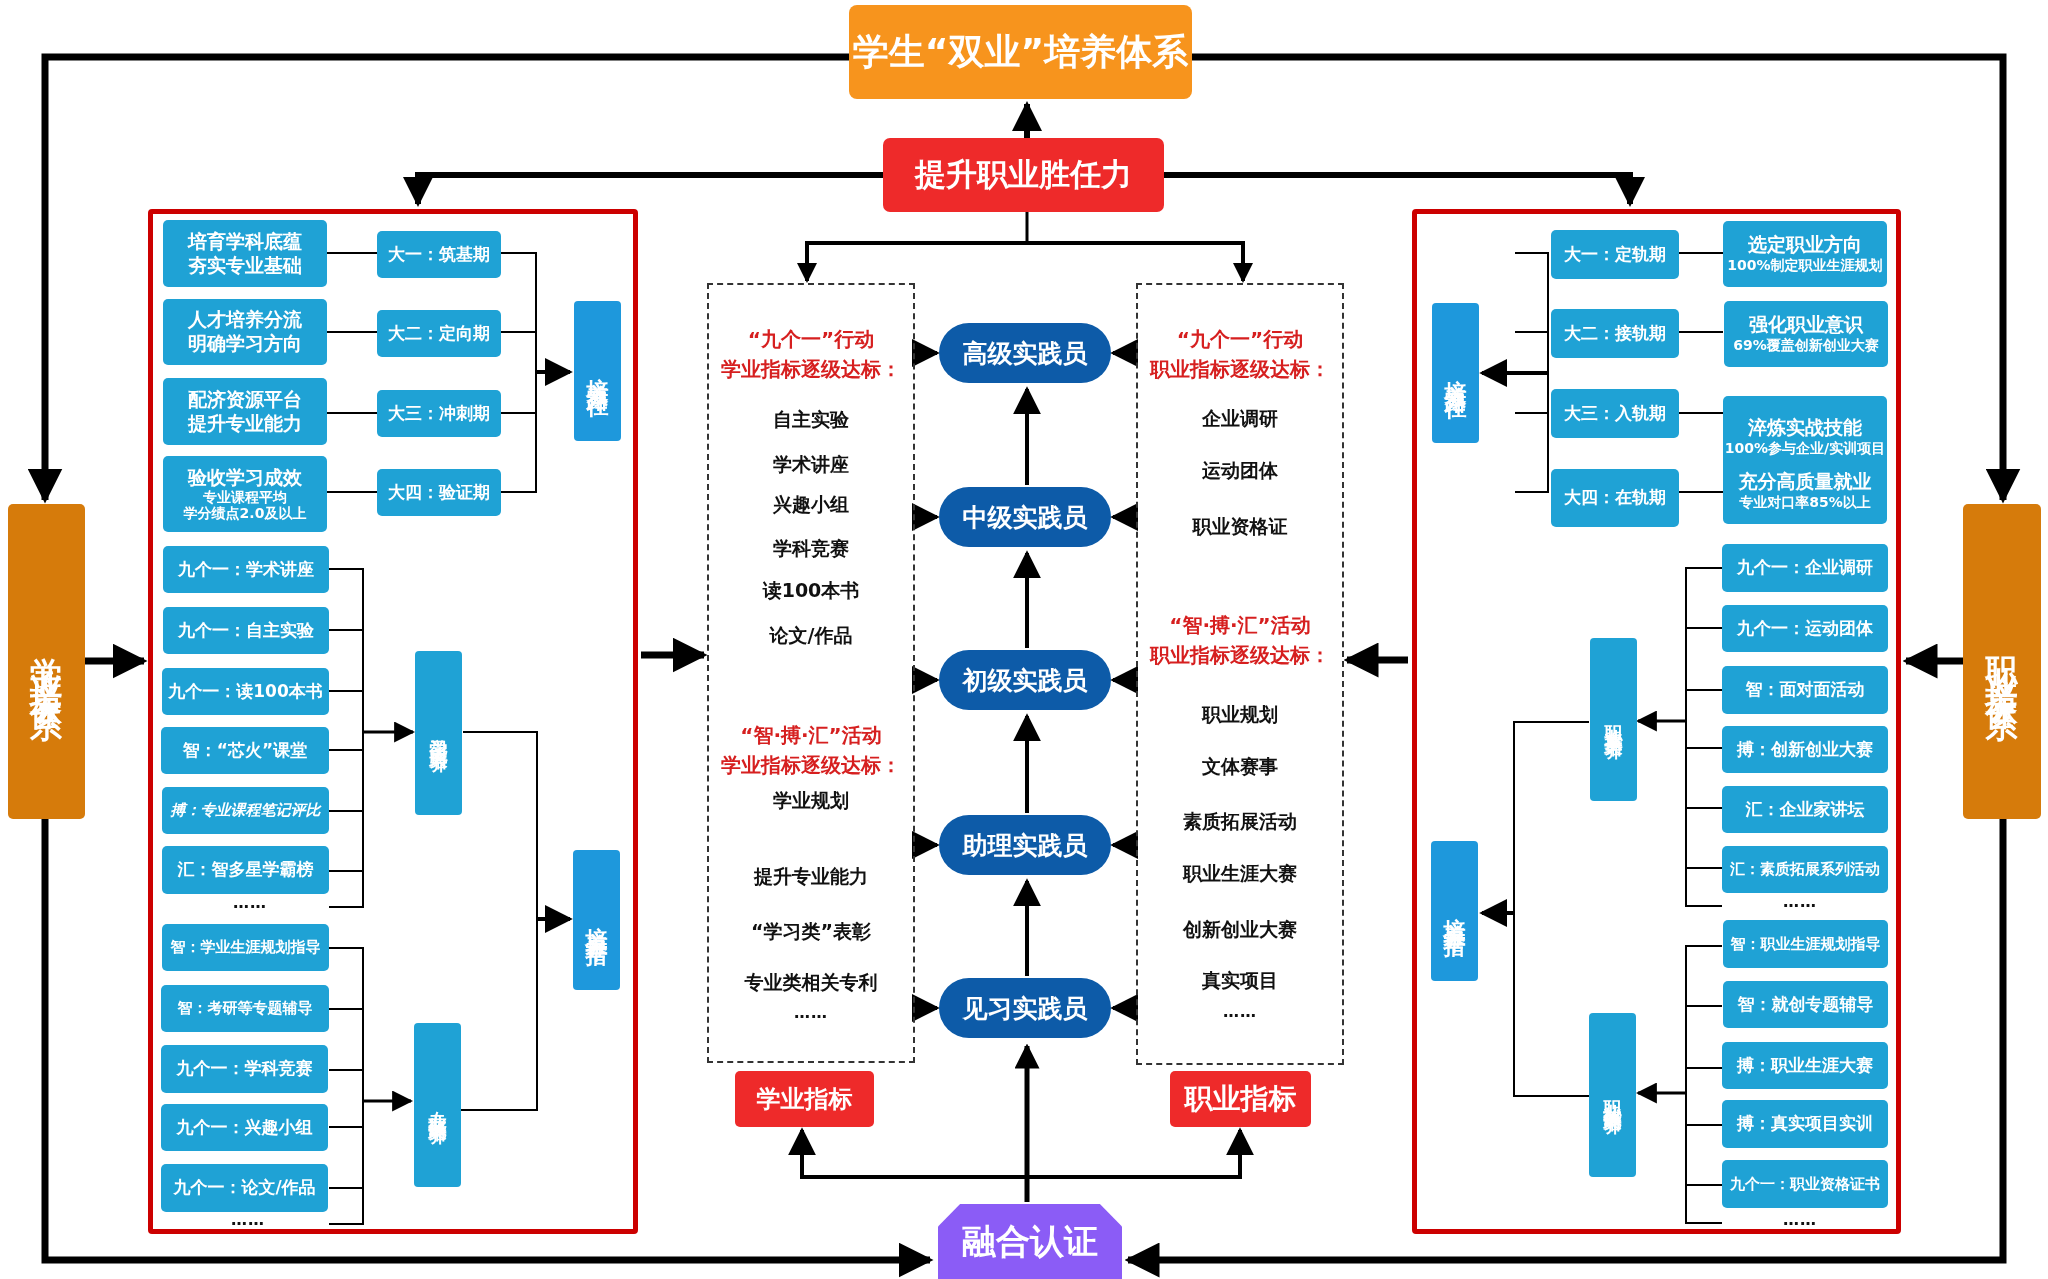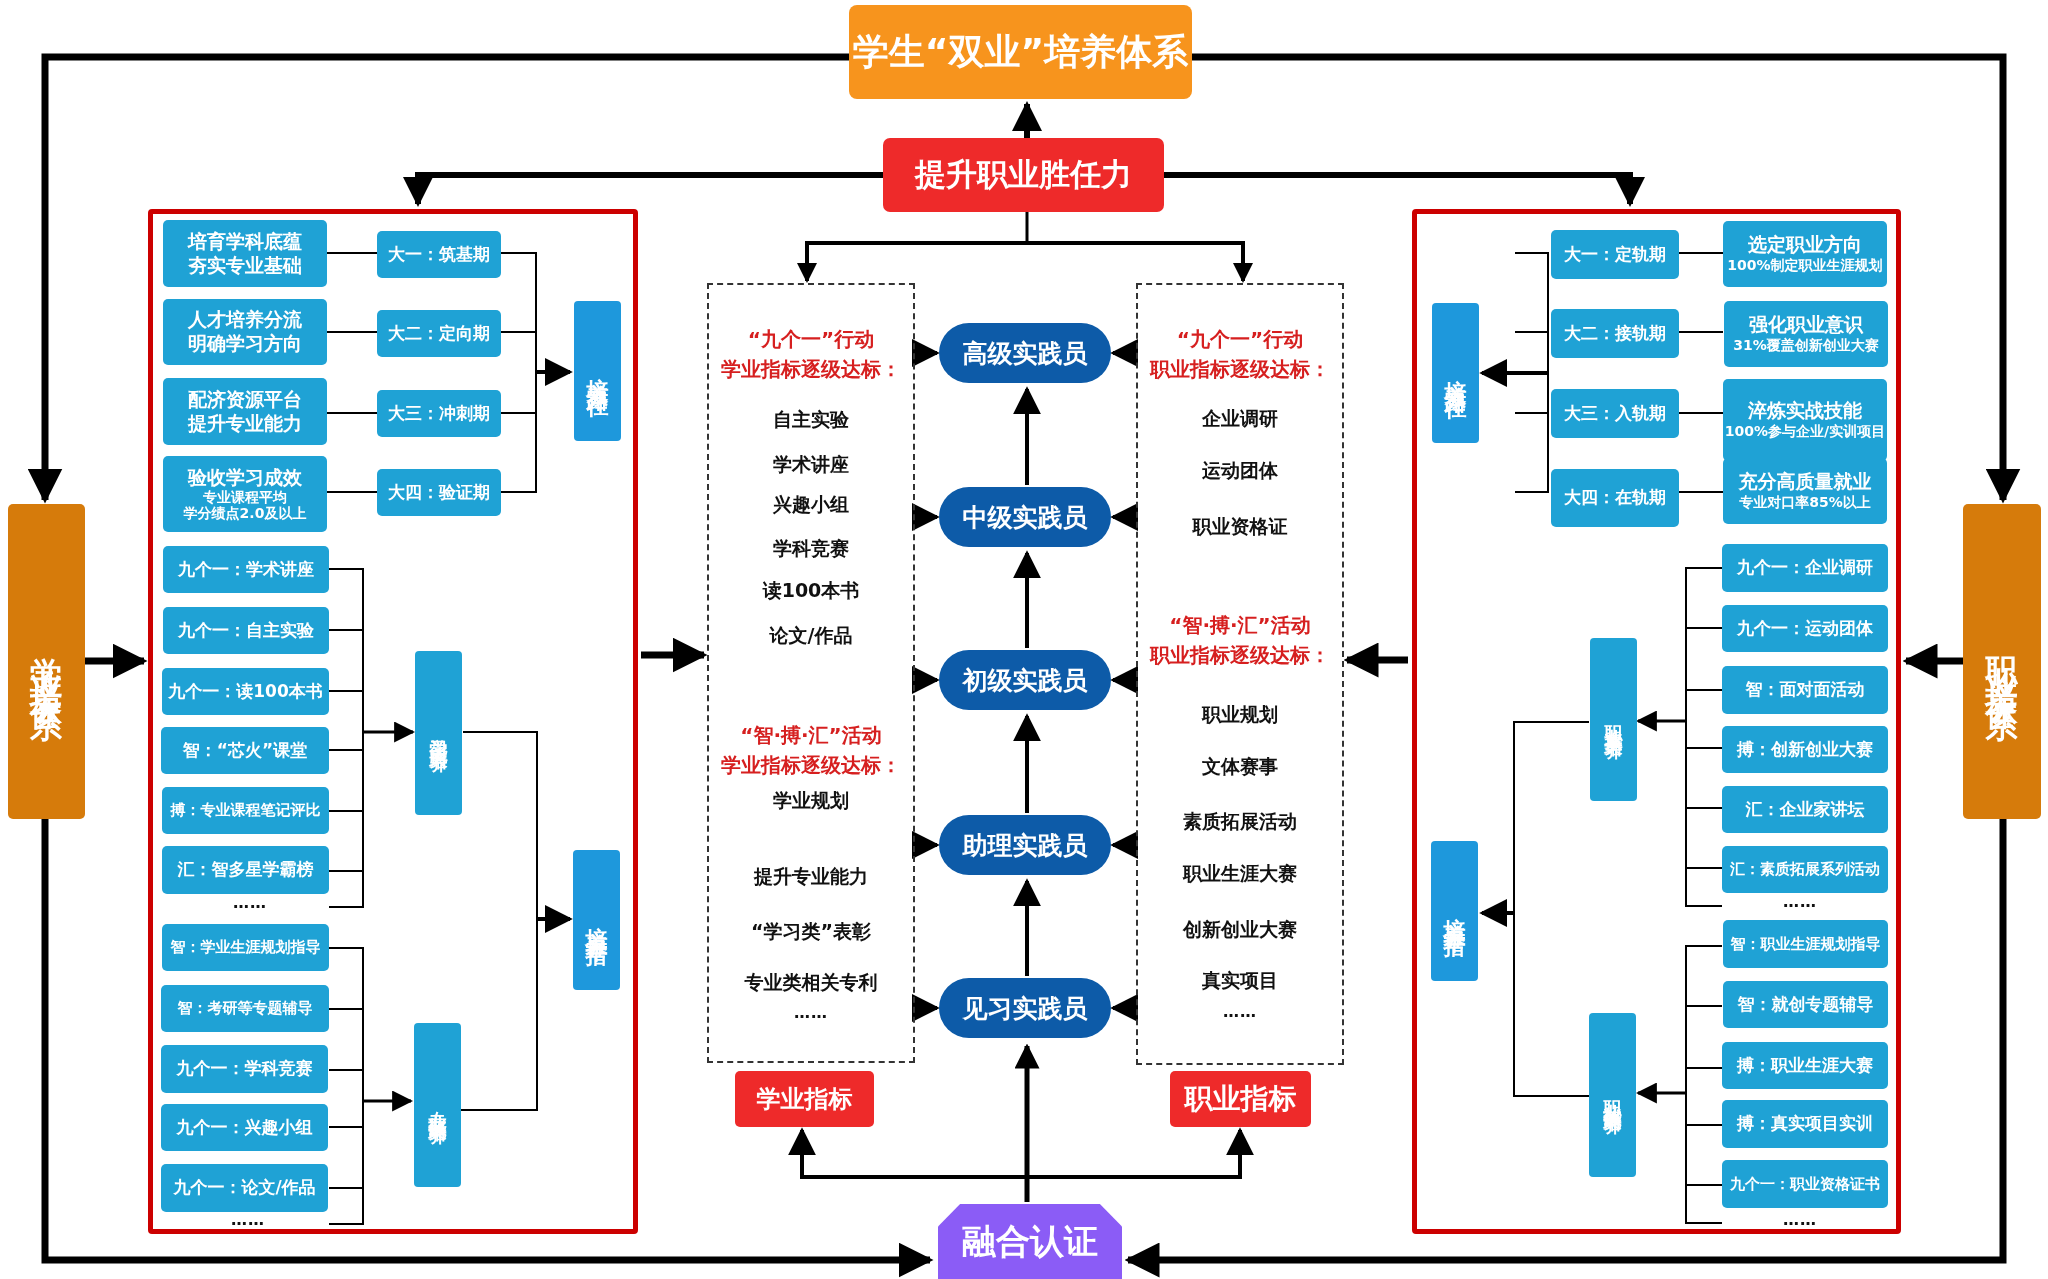--- a/index.html
+++ b/index.html
@@ -206,21 +206,21 @@
   </div>
 <div class="abs box" style="left:163px;top:607px;width:166px;height:47px;">
     <span class="single">九个一：自主实验</span>
   </div>
 <div class="abs box" style="left:162px;top:668px;width:167px;height:47px;">
     <span class="single">九个一：读100本书</span>
   </div>
 <div class="abs box" style="left:161px;top:727px;width:168px;height:47px;">
     <span class="single">智：“芯火”课堂</span>
   </div>
-<div class="abs box" style="left:162px;top:787px;width:167px;height:47px;">
+<div class="abs box" style="left:162px;top:787px;width:167px;height:47px;font-style:italic;">
     <span class="small">搏：专业课程笔记评比</span>
   </div>
 <div class="abs box" style="left:162px;top:846px;width:167px;height:48px;">
     <span class="single">汇：智多星学霸榜</span>
   </div>
 <div class="abs dots" style="left:222px;top:893px;width:56px;">……</div>
 <div class="abs vbox small" style="left:415px;top:651px;width:47px;height:164px;">学习能力培养</div>
 
 <div class="abs vbox" style="left:573px;top:850px;width:47px;height:140px;">培养举措</div>
 
@@ -308,23 +308,23 @@
 <div class="abs box" style="left:1551px;top:469px;width:128px;height:58px;justify-content:center;">
     <span class="single">大四：在轨期</span>
   </div>
 
 <div class="abs box" style="left:1723px;top:221px;width:164px;height:66px;">
   <span class="l1">选定职业方向</span>
   <span class="l2">100%制定职业生涯规划</span>
 </div>
 <div class="abs box" style="left:1724px;top:301px;width:164px;height:66px;">
   <span class="l1">强化职业意识</span>
-  <span class="l2">31%覆盖创新创业大赛</span>
-</div>
-<div class="abs box" style="left:1723px;top:379px;width:164px;height:82px;align-items:center;">
+  <span class="l2">69%覆盖创新创业大赛</span>
+</div>
+<div class="abs box" style="left:1723px;top:396px;width:164px;height:82px;align-items:center;">
   <span class="l1">淬炼实战技能</span>
   <span class="l2">100%参与企业/实训项目</span>
 </div>
 <div class="abs box" style="left:1723px;top:458px;width:164px;height:66px;">
   <span class="l1">充分高质量就业</span>
   <span class="l2">专业对口率85%以上</span>
 </div>
 
 <div class="abs box" style="left:1722px;top:544px;width:166px;height:48px;">
     <span class="single">九个一：企业调研</span>

